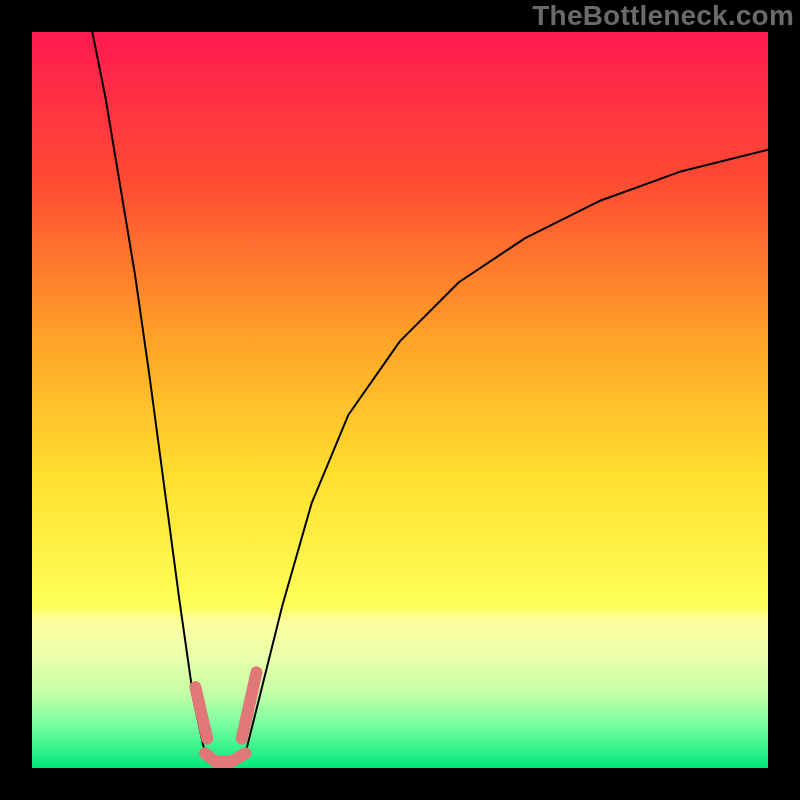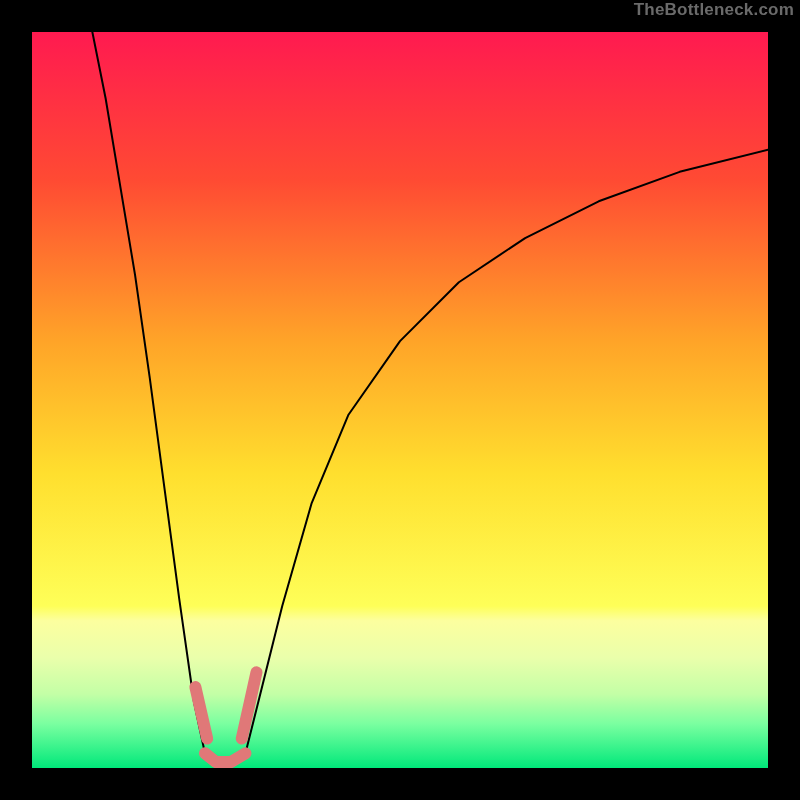--- a/index.html
+++ b/index.html
@@ -38,21 +38,21 @@
     left: 0;
     top: 0;
     width: 100%;
     height: 100%;
   }
   .watermark {
     position: absolute;
     top: 0px;
     right: 6px;
     font-family: Arial, Helvetica, sans-serif;
-    font-size: 17px;
+    font-size: 28px;
     font-weight: 600;
     color: #6a6a6a;
     letter-spacing: 0.2px;
   }
 </style>
 </head>
 <body>
 
 <div class="frame">
   <div class="watermark">TheBottleneck.com</div>

